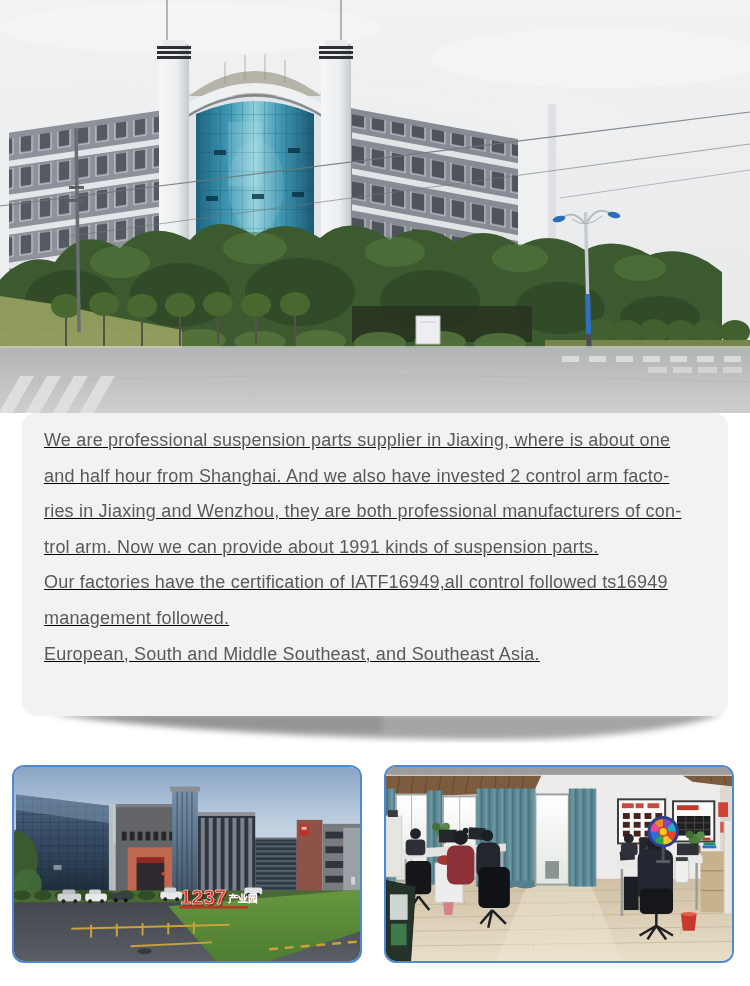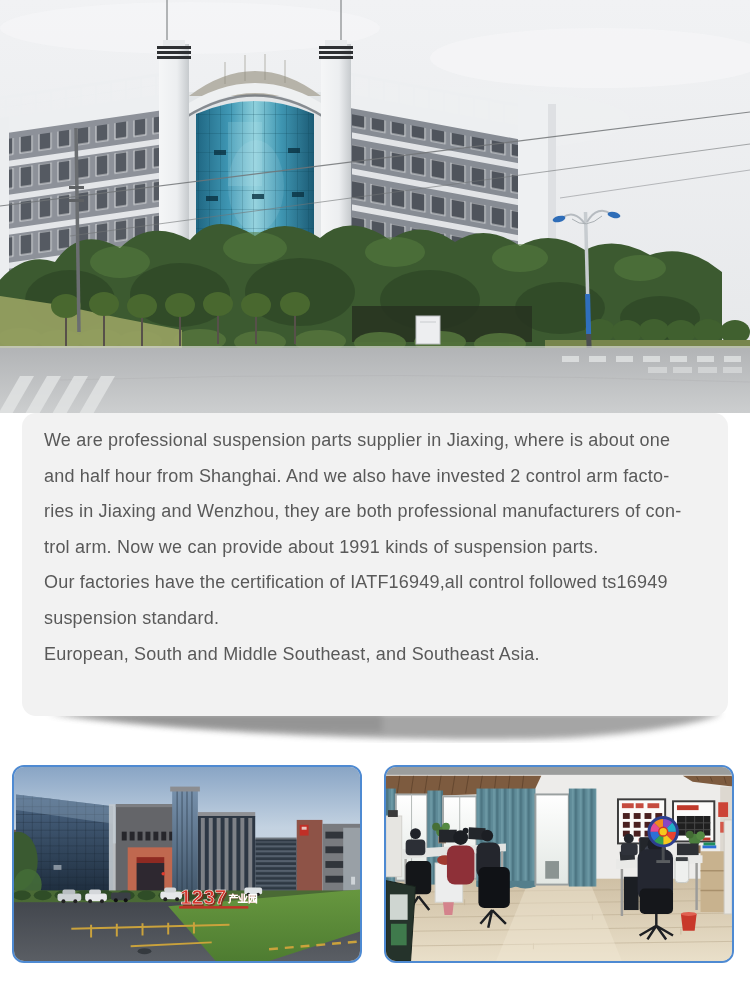--- a/index.html
+++ b/index.html
@@ -4,21 +4,21 @@
 <style>
   :root{
     --page_bg:#ffffff; --card_bg:#f2f2f2; --body_text:#595959;
     --photo_border:#4e8ad2; --sign_red:#d6352b;
   }
   *{box-sizing:border-box;}
   html,body{margin:0;padding:0;}
   body{width:750px;height:986px;background:var(--page_bg);font-family:"Liberation Sans",sans-serif;overflow:hidden;}
   .hero{display:block;width:750px;height:413px;}
   .hero svg{display:block;}
-  .about-wrap{position:relative;width:706px;margin:0 auto;}
+  .about-wrap{position:relative;width:706px;margin:0 auto;text-decoration:underline;}
   .about-card{
     position:relative;z-index:2;width:706px;height:303px;background:var(--card_bg);
     border-radius:14px;padding:10px 22px 6px;
   }
   .about-line{
     font-size:18px;line-height:35.6px;color:var(--body_text);
     letter-spacing:.2px;white-space:nowrap;overflow:hidden;
   }
   .card-shadow{position:absolute;z-index:1;left:0;top:100%;margin-top:-3px;display:block;}
   .gallery{display:flex;gap:22px;padding:49px 12px 23px;}
@@ -237,21 +237,21 @@
 </svg>
 </figure>
 
 <div class="about-wrap">
   <section class="about-card">
     <div class="about-line">We are professional suspension parts supplier in Jiaxing, where is about one</div>
     <div class="about-line">and half hour from Shanghai. And we also have invested 2 control arm facto-</div>
     <div class="about-line">ries in Jiaxing and Wenzhou, they are both professional manufacturers of con-</div>
     <div class="about-line">trol arm. Now we can provide about 1991 kinds of suspension parts.</div>
     <div class="about-line">Our factories have the certification of IATF16949,all control followed ts16949</div>
-    <div class="about-line">suspension standard.</div>
+    <div class="about-line">management followed.</div>
     <div class="about-line">European, South and Middle Southeast, and Southeast Asia.</div>
   </section>
   <svg class="card-shadow" width="706" height="30" viewBox="0 0 706 30">
     <defs>
         <filter id="blurF" x="-20%" y="-100%" width="140%" height="400%">
           <feGaussianBlur stdDeviation="3.2"></feGaussianBlur>
         </filter>
       </defs>
     <path d="M28,0 C200,26 480,30 560,24 C640,18 686,8 700,0 Z" fill="#5c5c5c" opacity="0.55" filter="url(#blurF)"></path>
     <path d="M24,0 C120,14 260,20 360,19 L360,0 Z" fill="#777777" opacity="0.35" filter="url(#blurF)"></path>

